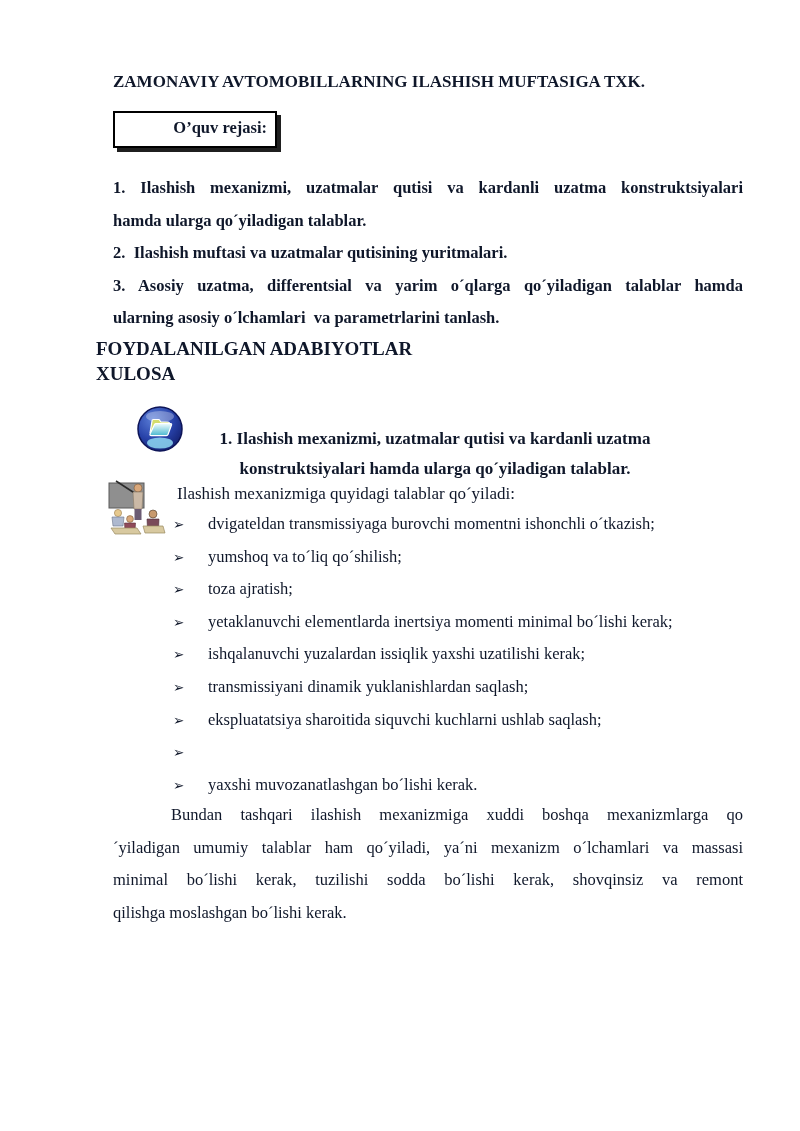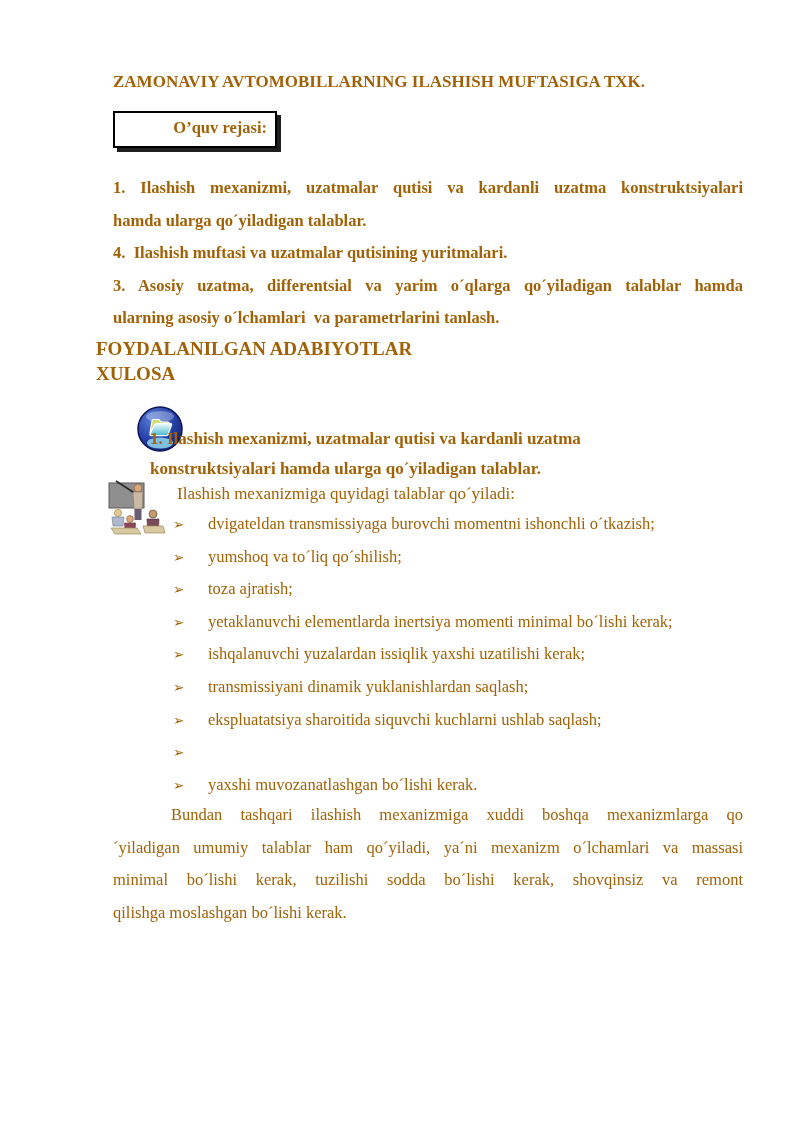--- a/index.html
+++ b/index.html
@@ -1,18 +1,18 @@
 <!DOCTYPE html>
 <html><head>
 <meta charset="utf-8">
 <style>
   html,body { margin:0; padding:0; background:#ffffff; }
   .page {
     position:relative; width:800px; height:1131px; background:#ffffff;
-    font-family:"Liberation Serif","DejaVu Serif",serif; color:#a16207;
+    font-family:"Liberation Serif","DejaVu Serif",serif; color:#0f172a;
     overflow:hidden;
   }
   .abs { position:absolute; }
   
   .jl { white-space:nowrap; text-align:justify; text-align-last:justify; }
   
   .ll { white-space:pre; }
 
   .doc-title { left:113px; top:72px; width:640px; font-size:17px; font-weight:bold; }
 
@@ -20,21 +20,21 @@
     left:113px; top:111px; width:144px; padding:5px 8px 8px 8px;
     border:2px solid #000; box-shadow:4px 4px 0 #1f1f1f;
     font-size:16.5px; font-weight:bold; background:#fff;text-align:right;
   }
 
   .plan { left:113px; top:172px; width:630px; font-size:16.5px; font-weight:bold; line-height:32.6px; }
 
   .big-heads { left:96px; top:337px; width:500px; font-size:19px; font-weight:bold; line-height:24.5px; }
 
   .sec-icon { left:137px; top:406px; width:46px; height:46px; }
-  .sec-title { left:150px; top:424px; width:570px; font-size:17px; font-weight:bold; line-height:29.5px; }
+  .sec-title { left:150px; top:424px; width:570px; text-align:center; font-size:17px; font-weight:bold; line-height:29.5px; }
 
   .clipart { left:107px; top:476px; width:62px; height:62px; }
   .intro { left:177px; top:484px; font-size:17px; font-weight:normal; white-space:pre; }
 
   .bullets { left:173px; top:508px; width:585px; font-size:16.5px; line-height:32.6px; }
   .bullet-row { display:flex; align-items:baseline; height:32.6px; }
   .bullet-glyph {
     flex:0 0 35px; font-family:"DejaVu Sans",sans-serif; font-size:13.5px;
   }
   .bullet-text { white-space:pre; }
@@ -49,21 +49,21 @@
 
   <div class="abs doc-title ll">ZAMONAVIY AVTOMOBILLARNING ILASHISH MUFTASIGA TXK.</div>
 
   <div class="abs plan-box">
     <span>O’quv rejasi:</span>
   </div>
 
   <div class="abs plan">
     <div class="jl">1. Ilashish mexanizmi, uzatmalar qutisi va kardanli uzatma konstruktsiyalari</div>
     <div class="ll">hamda ularga qo´yiladigan talablar.</div>
-    <div class="ll">4.  Ilashish muftasi va uzatmalar qutisining yuritmalari.</div>
+    <div class="ll">2.  Ilashish muftasi va uzatmalar qutisining yuritmalari.</div>
     <div class="jl">3. Asosiy uzatma, differentsial va yarim o´qlarga qo´yiladigan talablar hamda</div>
     <div class="ll">ularning asosiy o´lchamlari  va parametrlarini tanlash.</div>
   </div>
 
   <div class="abs big-heads">
     <div class="ll">FOYDALANILGAN ADABIYOTLAR</div>
     <div class="ll">XULOSA</div>
   </div>
 
   <div class="abs sec-icon">

